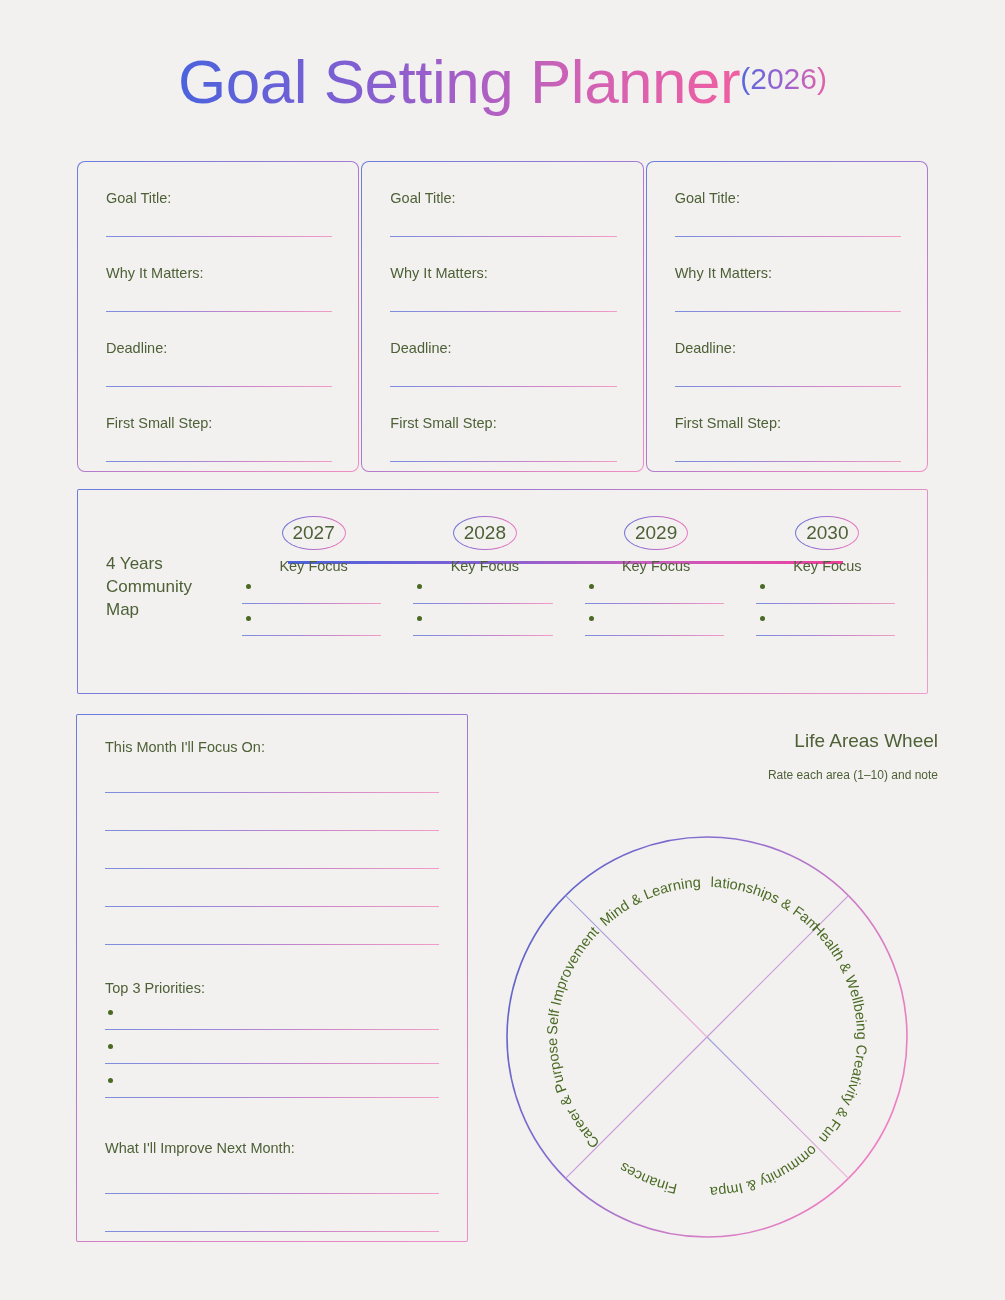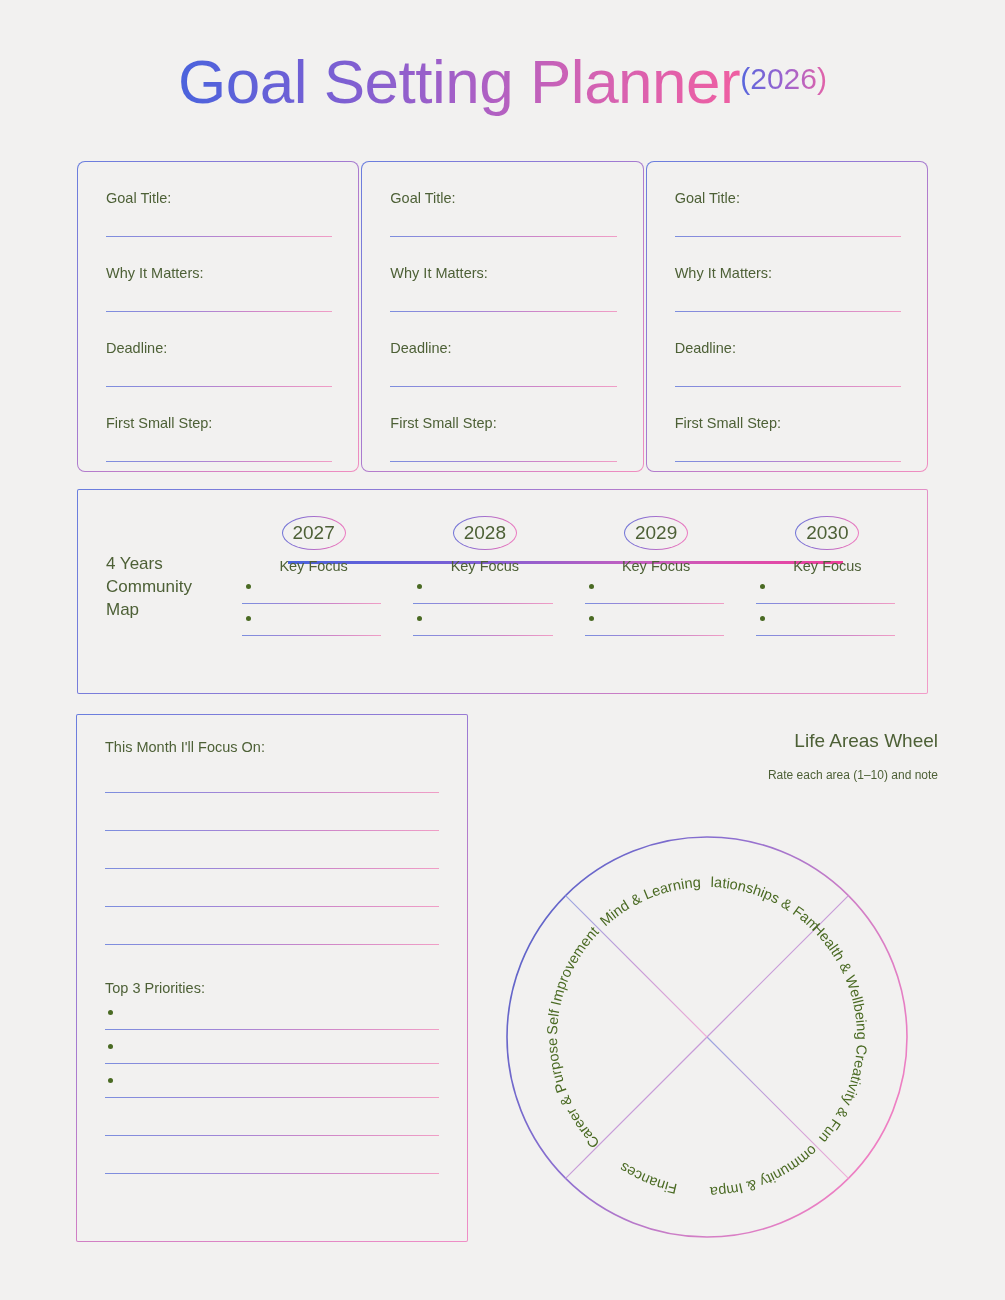--- a/index.html
+++ b/index.html
@@ -314,20 +314,21 @@
   </div>
   <div class="pri-item">
     <div class="pri-dot"></div>
     <div class="gline pri-line"></div>
   </div>
   <div class="pri-item">
     <div class="pri-dot"></div>
     <div class="gline pri-line"></div>
   </div>
 
+  <div class="mp-head" style="margin-top:42px">What I'll Improve Next Month:</div>
   <div class="gline mp-line"></div>
   <div class="gline mp-line"></div>
 </div>
 
 <div class="wheel-section">
   <div class="wheel-title">Life Areas Wheel</div>
   <div class="wheel-sub">
     <div>Rate each area (1–10) and note</div>
   </div>
 

